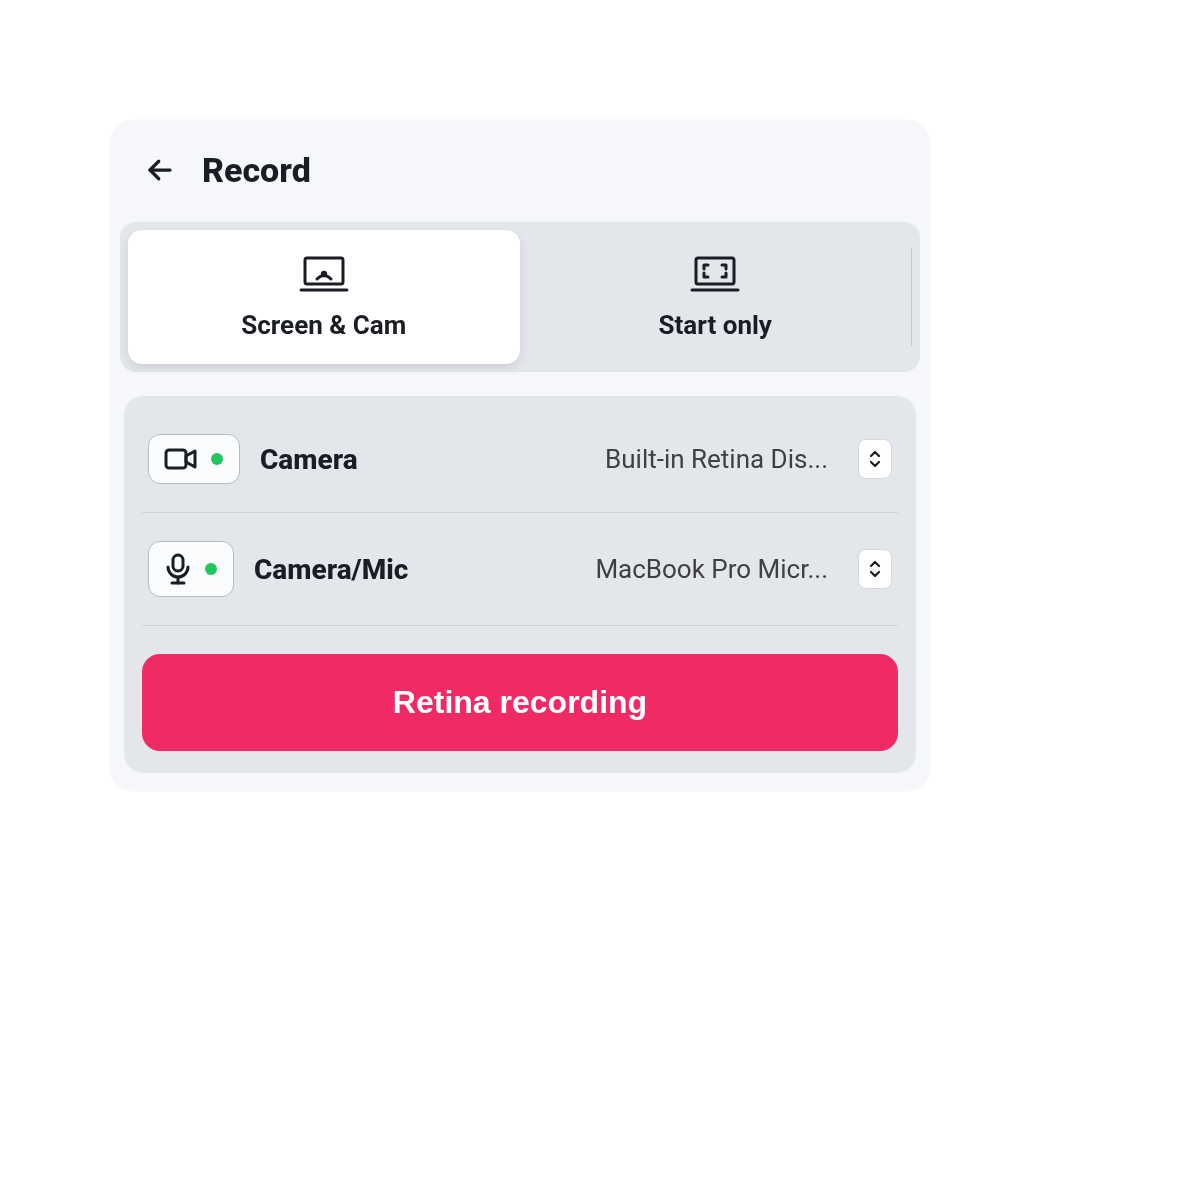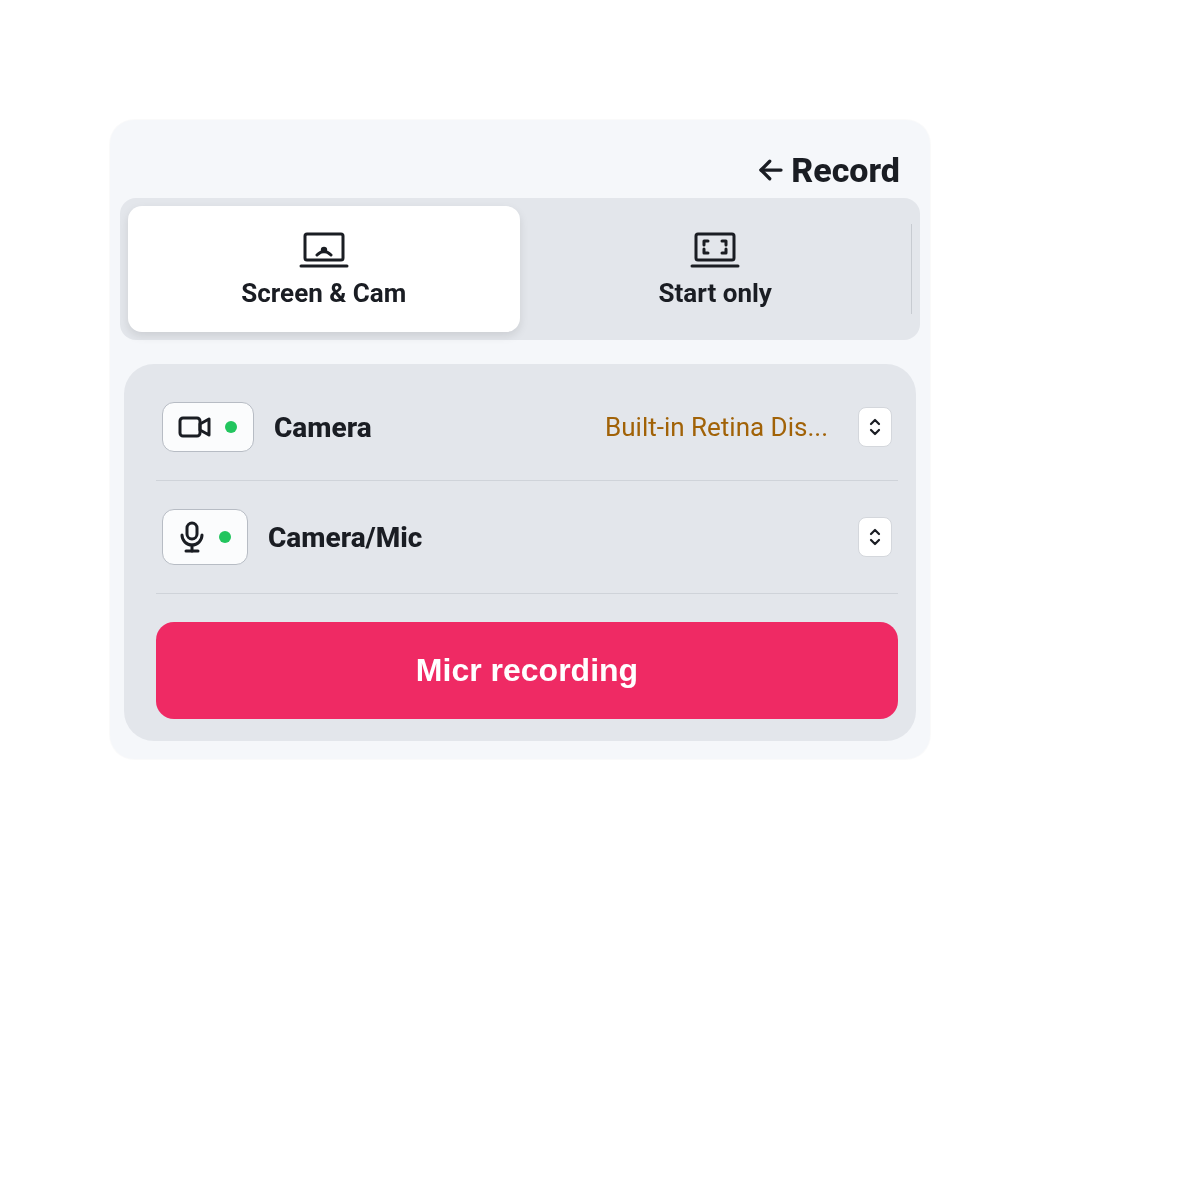--- a/index.html
+++ b/index.html
@@ -16,22 +16,22 @@
     top: 120px;
     width: 820px;
     background: #f5f7fa;
     border-radius: 24px;
     padding: 0;
     box-shadow: 0 0 0 1px rgba(0,0,0,0.02);
   }
   .header {
     display: flex;
     align-items: center;
-    padding: 30px 30px 8px 30px;
-    justify-content: flex-end;
+    gap: 22px;
+    padding: 30px 30px 32px 30px;
   }
   .back-btn {
     width: 40px;
     height: 40px;
     display: flex;
     align-items: center;
     justify-content: center;
     cursor: pointer;
   }
   .title {
@@ -48,21 +48,21 @@
     position: relative;
   }
   .tab {
     flex: 1;
     text-align: center;
     padding: 22px 8px 24px 8px;
     cursor: pointer;
     display: flex;
     flex-direction: column;
     align-items: center;
-    gap: 6px;
+    gap: 14px;
     position: relative;
   }
   .tab.active {
     background: #ffffff;
     border-radius: 14px;
     box-shadow: 0 4px 10px rgba(0,0,0,0.10);
   }
   .tab-label {
     font-size: 26px;
     font-weight: 700;
@@ -75,22 +75,22 @@
   }
   .tab-icon {
     height: 44px;
     display: flex;
     align-items: center;
     justify-content: center;
   }
   .settings {
     margin: 24px 14px 18px 14px;
     background: #e3e6eb;
-    border-radius: 30px;
-    padding: 10px 18px 22px 32px;
+    border-radius: 19px;
+    padding: 10px 18px 22px 18px;
   }
   .row {
     display: flex;
     align-items: center;
     padding: 28px 6px;
     gap: 20px;
     border-bottom: 1px solid #cfd3d9;
   }
   .row:last-of-type {  }
   .device-chip {
@@ -110,21 +110,21 @@
   }
   .row-label {
     font-size: 28px;
     font-weight: 800;
     color: #1a1d23;
     flex: 0 0 auto;
   }
   .row-spacer { flex: 1; }
   .row-value {
     font-size: 26px;
-    color: #a16207;
+    color: #404040;
     white-space: nowrap;
     overflow: hidden;
     text-overflow: ellipsis;
     max-width: 320px;
     text-align: left;
   }
   .select-chevron {
     width: 34px;
     height: 40px;
     background: #ffffff;
@@ -223,25 +223,26 @@
         <svg width="30" height="34" viewBox="0 0 30 34" fill="none" stroke="#1a1d23" stroke-width="3" stroke-linecap="round" stroke-linejoin="round">
           <rect x="10" y="3" width="10" height="16" rx="5"></rect>
           <path d="M5 15 a10 10 0 0 0 20 0"></path>
           <line x1="15" y1="25" x2="15" y2="31"></line>
           <line x1="9" y1="31" x2="21" y2="31"></line>
         </svg>
         <div class="status-dot"></div>
       </div>
       <div class="row-label">Camera/Mic</div>
       <div class="row-spacer"></div>
+      <div class="row-value">MacBook Pro Micr...</div>
       <div class="select-chevron">
         <svg width="16" height="22" viewBox="0 0 16 22" fill="none" stroke="#1a1d23" stroke-width="2.2" stroke-linecap="round" stroke-linejoin="round">
           <polyline points="4 8 8 4 12 8"></polyline>
           <polyline points="4 14 8 18 12 14"></polyline>
         </svg>
       </div>
     </div>
 
-    <button class="start-btn">Micr recording</button>
+    <button class="start-btn">Retina recording</button>
 
   </div>
 
 </div>
 
 </body></html>

